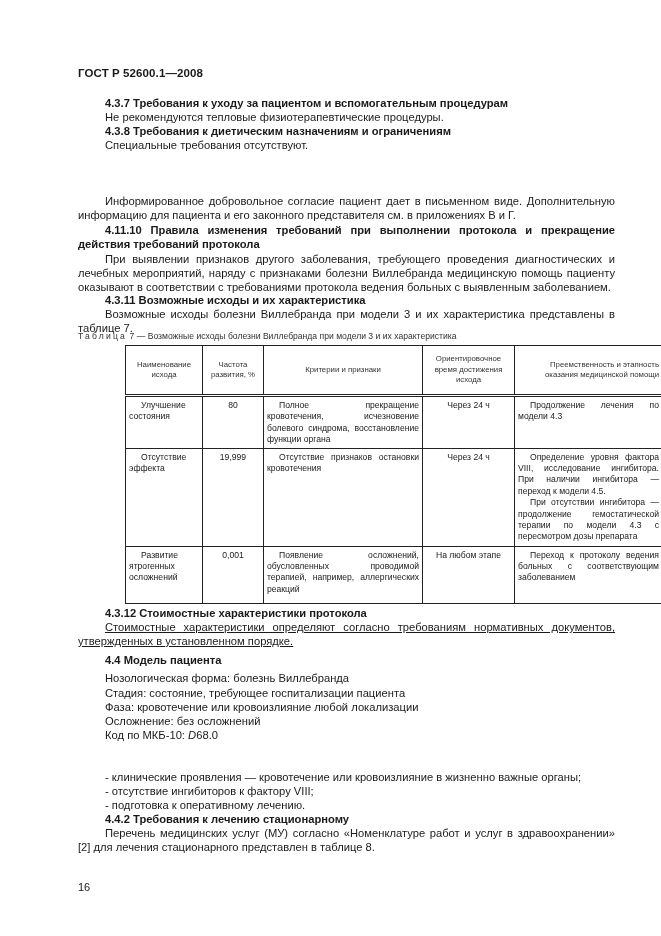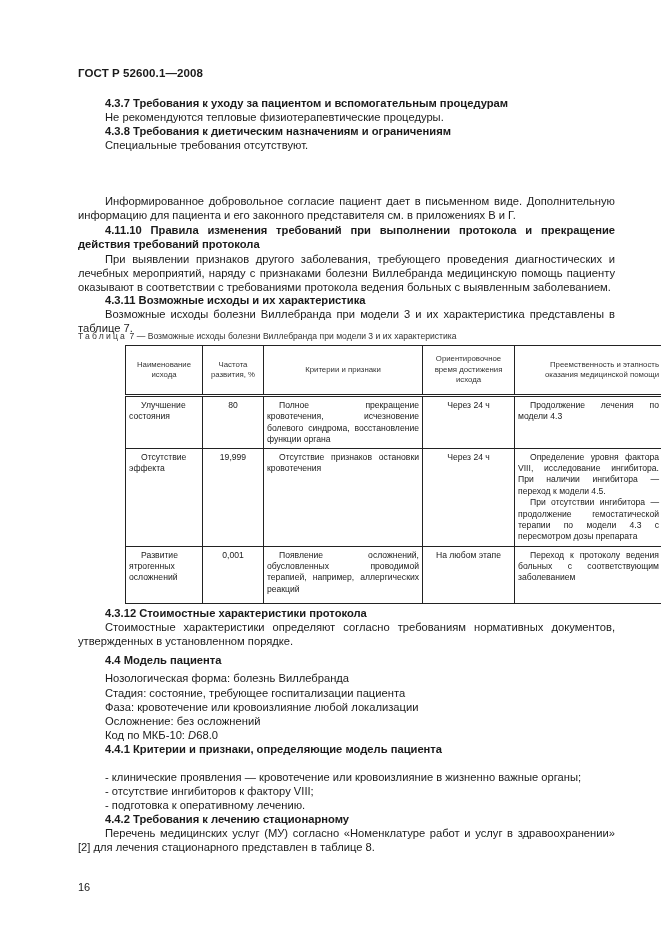--- a/index.html
+++ b/index.html
@@ -86,32 +86,31 @@
         <td class="c1 tind">Развитие ятрогенных осложнений</td>
         <td class="c2">0,001</td>
         <td class="c3 tind">Появление осложнений, обусловленных проводимой терапией, например, аллергических реакций</td>
         <td class="c4">На любом этапе</td>
         <td class="c5 tind">Переход к протоколу ведения больных с соответствующим заболеванием</td>
       </tr>
     </tbody>
   </table>
 
   <div class="txt b pl" style="top:606px;">4.3.12  Стоимостные характеристики протокола</div>
-  <div class="txt ind just" style="top:620px;">Стоимостные характеристики определяют согласно требованиям нормативных документов, утвержденных в установленном порядке.</div>
+  <div class="txt ind just" style="top:620px;text-decoration:underline;">Стоимостные характеристики определяют согласно требованиям нормативных документов, утвержденных в установленном порядке.</div>
 
   <div class="txt b pl" style="top:653px;">4.4  Модель пациента</div>
   <div class="txt pl" style="top:671px;">Нозологическая форма: болезнь Виллебранда</div>
   <div class="txt pl" style="top:686px;">Стадия: состояние, требующее госпитализации пациента</div>
   <div class="txt pl" style="top:700px;">Фаза: кровотечение или кровоизлияние любой локализации</div>
   <div class="txt pl" style="top:714px;">Осложнение: без осложнений</div>
   <div class="txt pl" style="top:728px;">
     <span>Код по МКБ-10: </span><span class="ital">D</span><span>68.0</span>
   </div>
 
-  <div class="txt b pl" style="top:742px;">4.4.1  Критерии и признаки, определяющие модель пациента</div>
   <div class="txt pl" style="top:770px;">- клинические проявления — кровотечение или кровоизлияние в жизненно важные органы;</div>
   <div class="txt pl" style="top:784px;">- отсутствие ингибиторов к фактору VIII;</div>
   <div class="txt pl" style="top:798px;">- подготовка к оперативному лечению.</div>
 
   <div class="txt b pl" style="top:812px;">4.4.2  Требования к лечению стационарному</div>
   <div class="txt ind just" style="top:826px;">Перечень медицинских услуг (МУ) согласно «Номенклатуре работ и услуг в здравоохранении» [2] для лечения стационарного представлен в таблице 8.</div>
 
   <div class="pagenum">16</div>
 </div>
 

